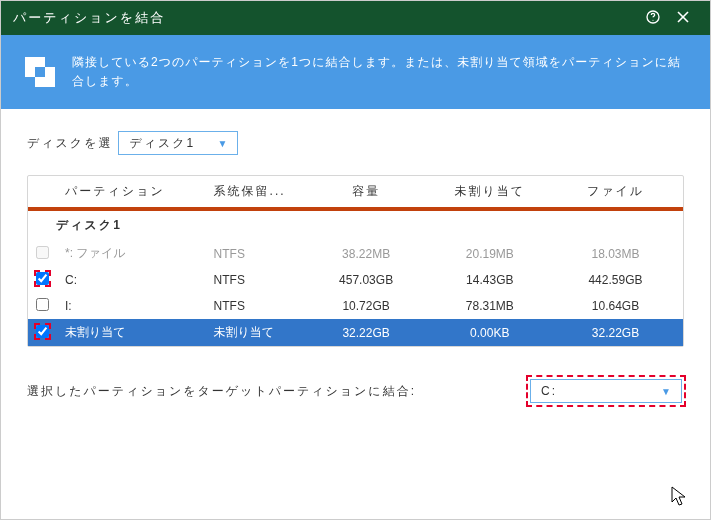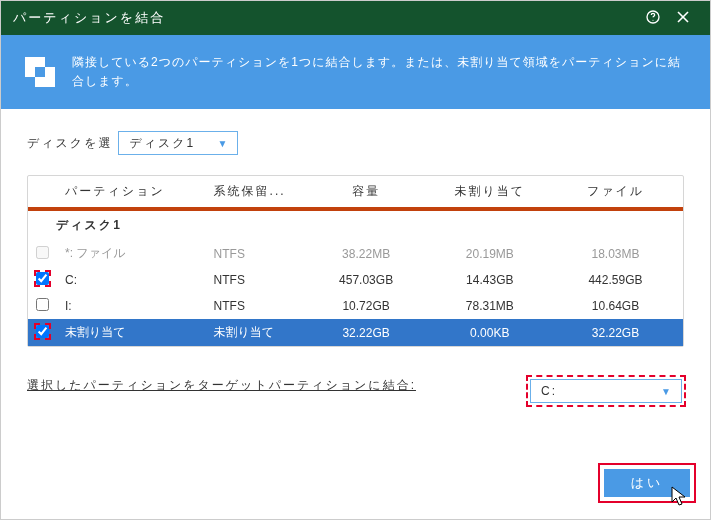--- a/index.html
+++ b/index.html
@@ -22,21 +22,21 @@
   thead th.num { text-align: center; padding-right: 26px; }
   tbody td { padding: 5px 8px; color: #333; }
   tbody td.num { text-align: center; padding-right: 26px; }
   .groupname { font-weight: bold; padding: 6px 10px 6px 28px; letter-spacing: 2px; }
   .row-disabled td { color: #999; }
   .cb { width: 26px; text-align: center; }
   .cb input { width: 13px; height: 13px; }
   .mark { outline: 2px dashed #e4002b; outline-offset: 0; }
   tr.selected td { background: #3276c9; color: #fff; }
   .spacer { height: 30px; }
-  .target-row { display: flex; align-items: flex-start; font-size: 12px; letter-spacing: 2px; color: #333; text-decoration: underline; }
+  .target-row { display: flex; align-items: center; font-size: 12px; letter-spacing: 2px; color: #333; }
   .target-row .spread { flex: 1; }
   .target-select.mark { padding: 2px; }
   .target-select .select { min-width: 152px; }
   .footer { position: absolute; right: 20px; bottom: 22px; display: flex; align-items: center; }
   .btn-primary { background: #4a9ae5; color: #fff; border: none; width: 86px; height: 28px; font-size: 13px; cursor: pointer; letter-spacing: 3px; }
   .btn-primary.mark { box-shadow: 0 0 0 4px #fff, 0 0 0 6px #e4002b; outline: none; }
   .cursor { position: absolute; right: 22px; bottom: 12px; pointer-events: none; }
 </style>
 </head>
 <body>
@@ -138,20 +138,17 @@
       <span class="spread"></span>
       <span class="target-select mark">
         <span class="select">
           <span>C:</span>
           <span class="tri">▼</span>
         </span>
       </span>
     </div>
   </div>
 
-  <div class="footer">
-    <button class="btn-primary mark">はい</button>
-  </div>
 
   <svg class="cursor" width="18" height="22" viewBox="0 0 18 22">
       <path d="M2 2 L2 17 L6 13 L9 20 L12 19 L9 12 L15 12 Z" fill="#fff" stroke="#000"></path>
     </svg>
 </div>
 
 </body></html>

